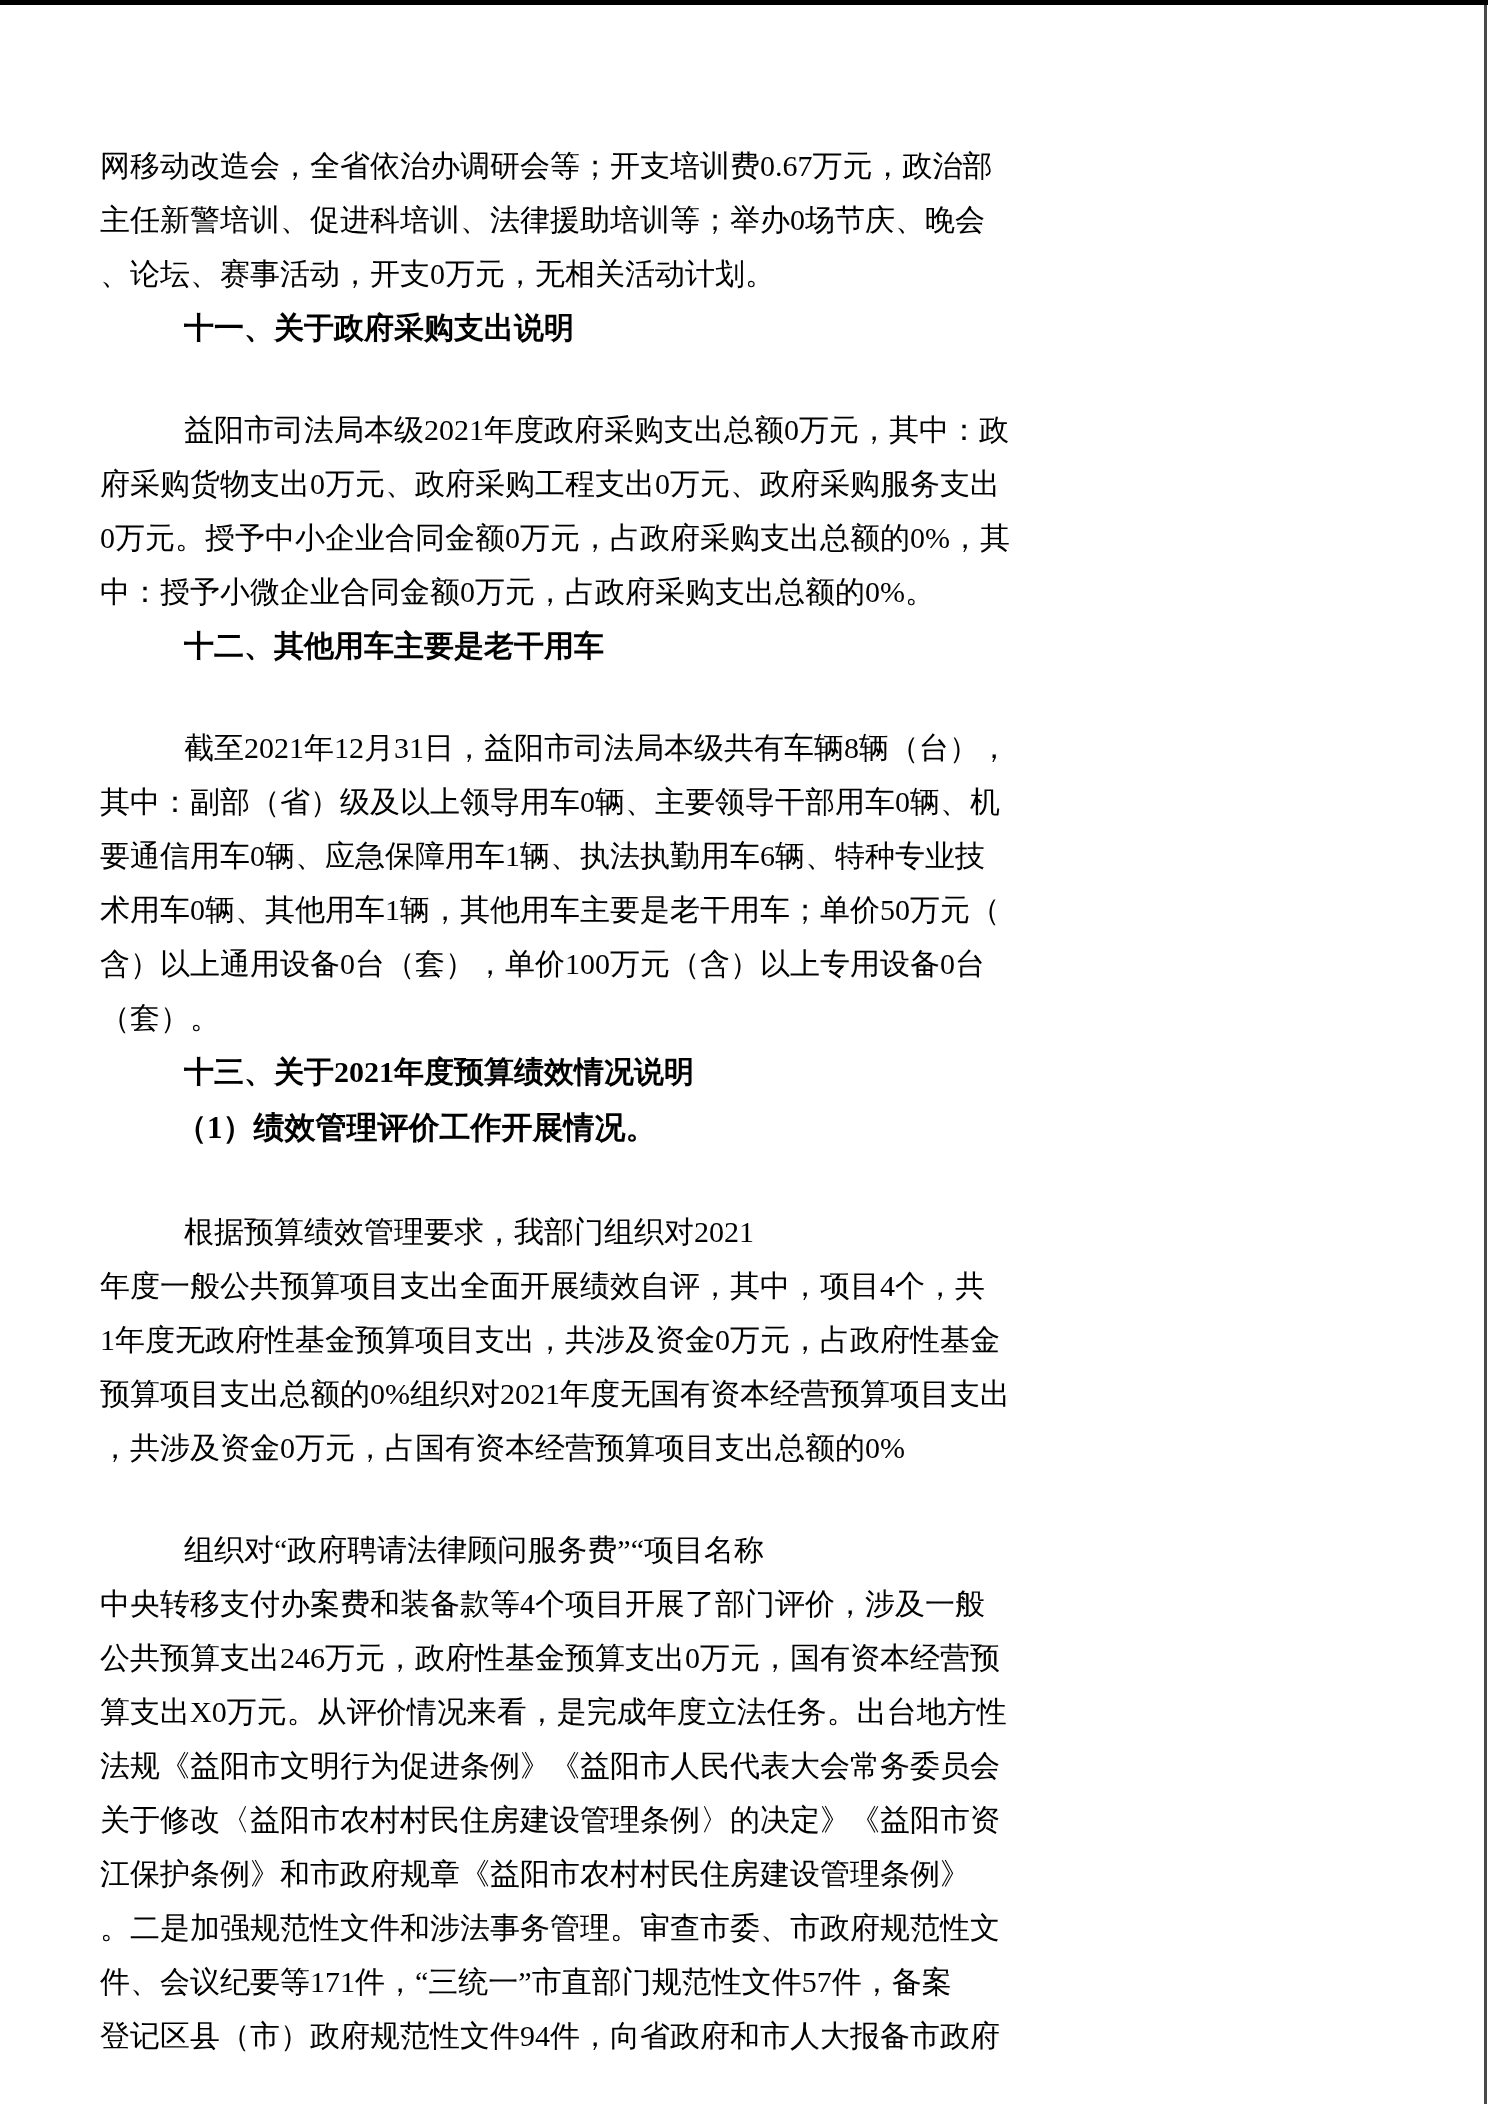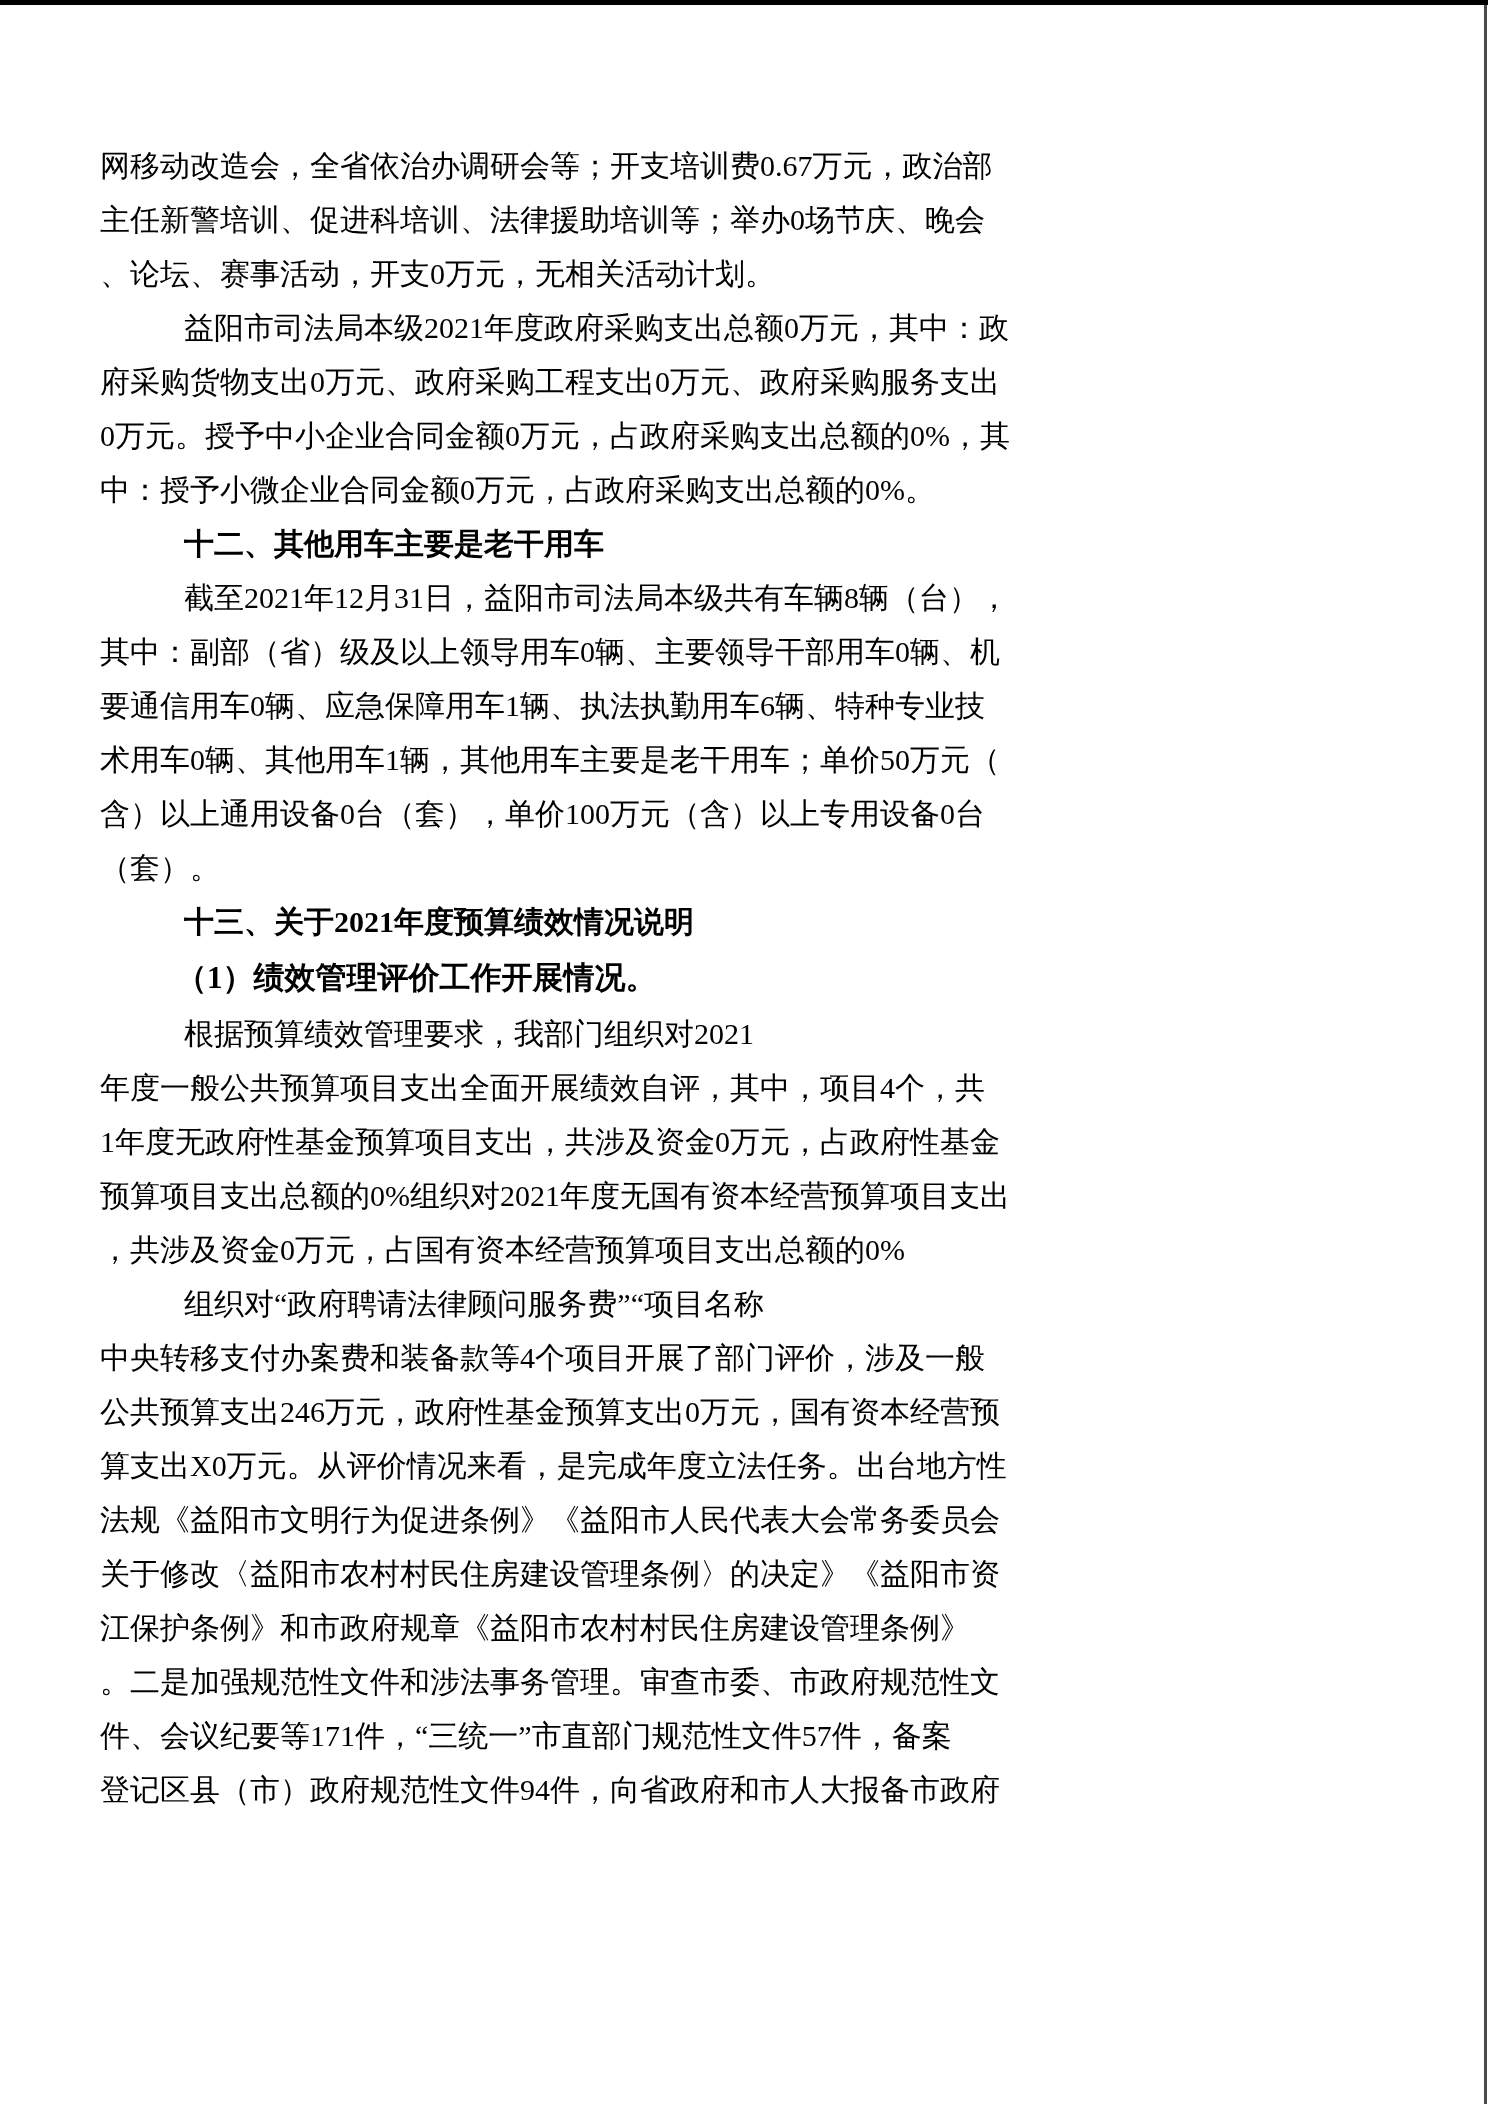--- a/index.html
+++ b/index.html
@@ -39,20 +39,21 @@
     .line {
       font-size: 30px;
       line-height: 54px;
       height: 54px;
       white-space: nowrap;
       letter-spacing: 0px;
       color: #000000;
     }
     .line.indent {
       text-indent: 84px;
+      margin-top: 48px;
     }
     .line.heading {
       font-weight: bold;
       text-indent: 84px;
     }
     .line.heading-large {
       font-weight: bold;
       font-size: 31px;
       line-height: 58px;
       height: 58px;
@@ -61,20 +62,21 @@
   </style>
 </head>
 <body>
 
 <div class="page">
   <div class="page-right-edge"></div>
   <div class="text-column" id="doc-body">
       <div class="line">网移动改造会，全省依治办调研会等；开支培训费0.67万元，政治部</div>
       <div class="line">主任新警培训、促进科培训、法律援助培训等；举办0场节庆、晚会</div>
       <div class="line">、论坛、赛事活动，开支0万元，无相关活动计划。</div>
+      <div class="line heading">十一、关于政府采购支出说明</div>
       <div class="line indent">益阳市司法局本级2021年度政府采购支出总额0万元，其中：政</div>
       <div class="line">府采购货物支出0万元、政府采购工程支出0万元、政府采购服务支出</div>
       <div class="line">0万元。授予中小企业合同金额0万元，占政府采购支出总额的0%，其</div>
       <div class="line">中：授予小微企业合同金额0万元，占政府采购支出总额的0%。</div>
       <div class="line heading">十二、其他用车主要是老干用车</div>
       <div class="line indent">截至2021年12月31日，益阳市司法局本级共有车辆8辆（台），</div>
       <div class="line">其中：副部（省）级及以上领导用车0辆、主要领导干部用车0辆、机</div>
       <div class="line">要通信用车0辆、应急保障用车1辆、执法执勤用车6辆、特种专业技</div>
       <div class="line">术用车0辆、其他用车1辆，其他用车主要是老干用车；单价50万元（</div>
       <div class="line">含）以上通用设备0台（套），单价100万元（含）以上专用设备0台</div>

